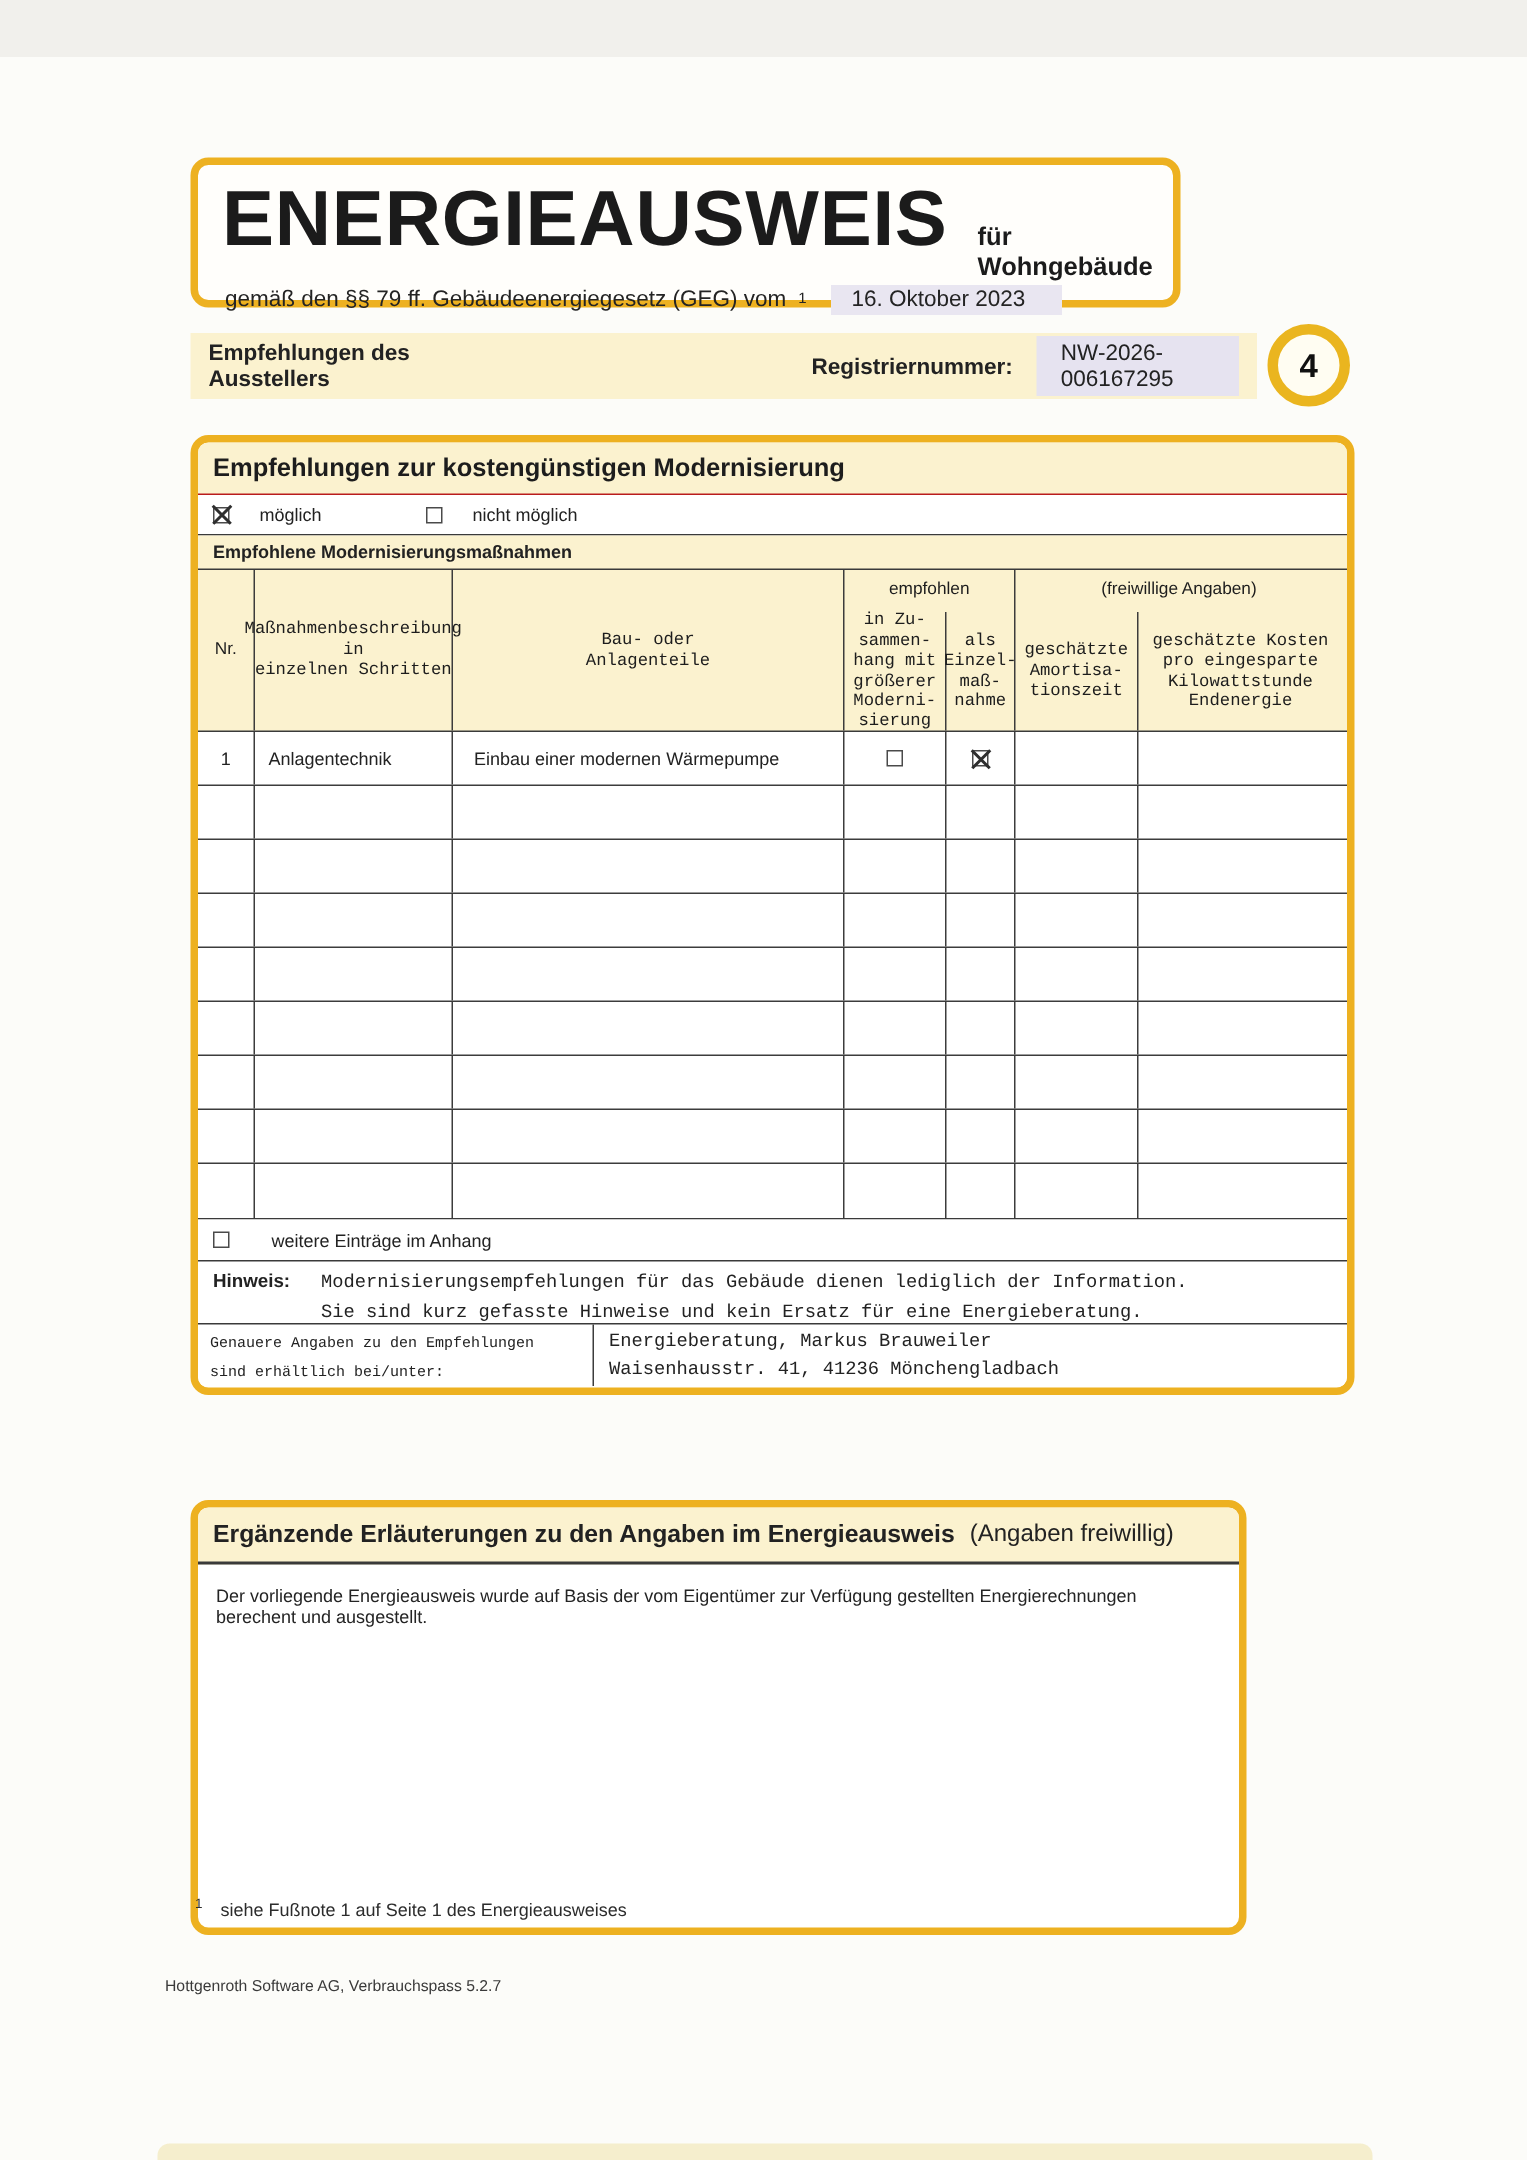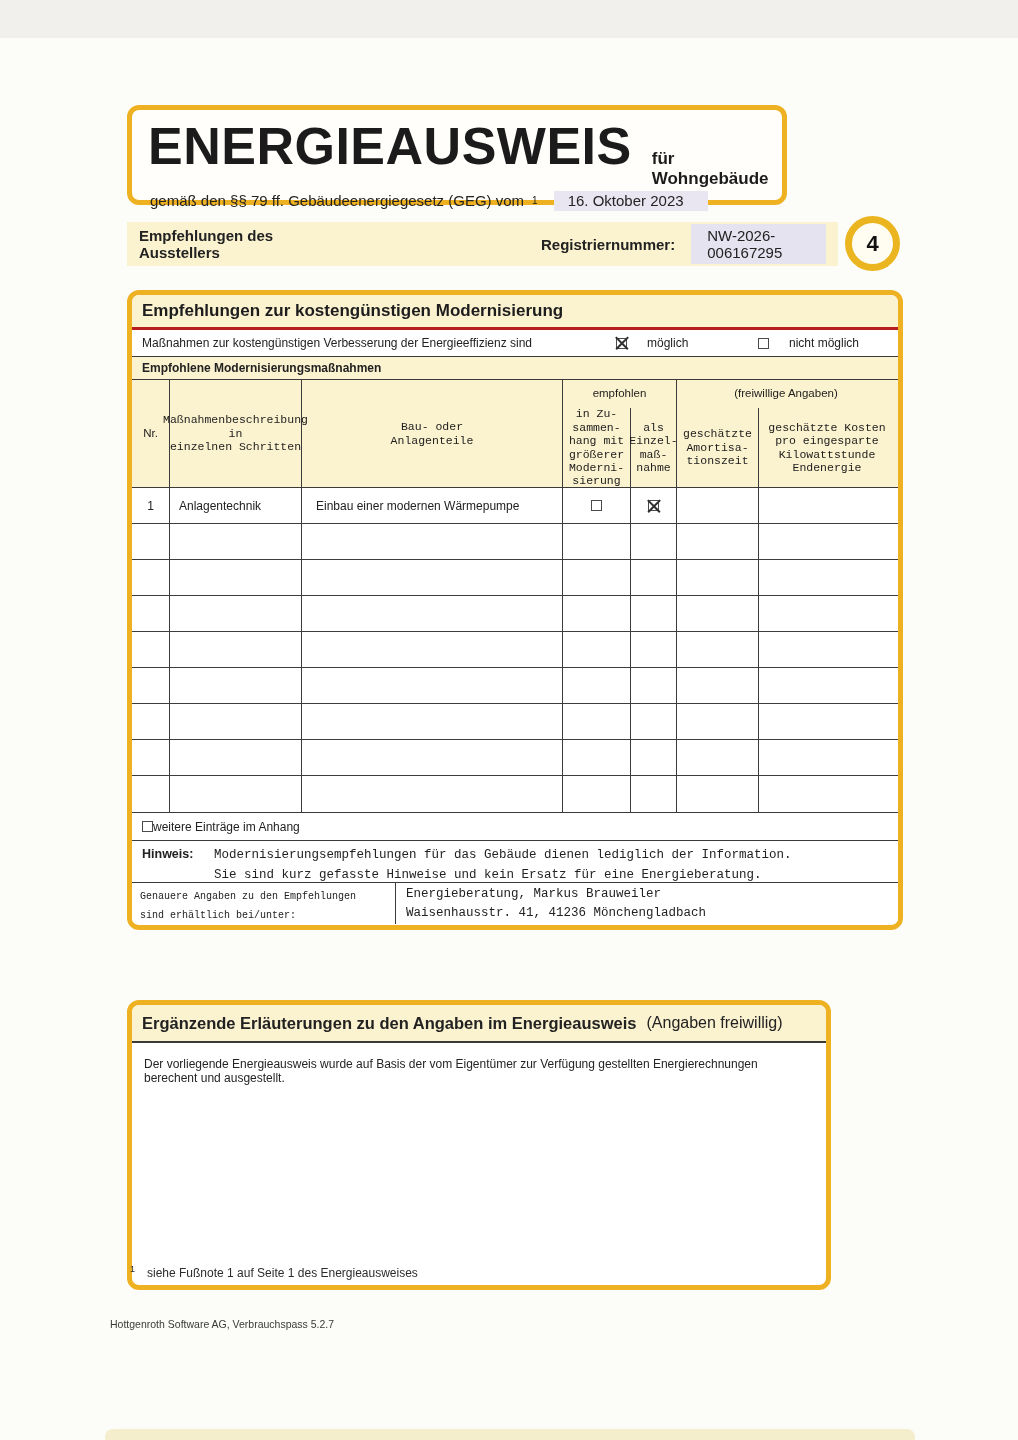--- a/index.html
+++ b/index.html
@@ -39,21 +39,21 @@
     display:flex; align-items:center; justify-content:center;
     font-size:22px; font-weight:700; color:#111;
   }
 
   
   .main-panel {
     position:absolute; left:127px; top:290px; width:776px; height:640px;
     background:#fff; border:5px solid #edb121; border-radius:12px; overflow:hidden;
   }
   .panel-title {
-    height:35px; background:#fbf2cf; border-bottom:3px solid #b91c1c;
+    height:35px; background:#fbf2cf; border-bottom:1px solid #b91c1c;
     display:flex; align-items:center; padding:0 10px;
     font-size:17px; font-weight:700; color:#1d1d1d;
   }
   .measures-row {
     height:27px; background:#fff; border-bottom:1.5px solid #3a3a3a;
     display:flex; align-items:center; padding:0 10px; font-size:12px;
   }
   .measures-text { flex:1; }
   .cb-group { display:flex; align-items:center; gap:20px; }
   .cb-group.g1 { width:142px; }
@@ -87,21 +87,21 @@
   .tcell.pl14 { padding-left:14px; }
 
   
   .cb { display:inline-block; width:11px; height:11px; border:1px solid #4a4a4a; background:#fff; position:relative; flex:none; }
   .cb.crossed::before, .cb.crossed::after {
     content:""; position:absolute; left:50%; top:50%; width:17px; height:1.5px; background:#2e2e2e;
   }
   .cb.crossed::before { transform:translate(-50%,-50%) rotate(45deg); }
   .cb.crossed::after  { transform:translate(-50%,-50%) rotate(-45deg); }
 
-  .more-row { height:27px; display:flex; align-items:center; gap:0; padding:0 10px; font-size:12px; background:#fff; }
+  .more-row { height:27px; display:flex; align-items:center; gap:28px; padding:0 10px; font-size:12px; background:#fff; }
   .hint-row {
     height:42px; border-top:1.5px solid #3a3a3a; display:flex; padding:4px 10px 0 10px; background:#fff;
   }
   .hint-label { width:72px; font-size:12.5px; font-weight:700; padding-top:2px; }
   .hint-lines { font-size:12.5px; line-height:20px; }
   .details-row { height:42px; border-top:1.5px solid #3a3a3a; display:flex; background:#fff; }
   .details-label { width:264px; border-right:1px solid #3c3c3c; font-size:10px; line-height:19px; padding:4px 0 0 8px; }
   .details-value { flex:1; font-size:12.5px; line-height:19px; padding:2px 0 0 10px; }
 
   
@@ -148,21 +148,20 @@
     <span class="meta-left">Empfehlungen des Ausstellers</span>
     <span class="meta-reg-label">Registriernummer:</span>
     <span class="meta-reg-value">NW-2026-006167295</span>
   </div>
   <div class="page-badge">4</div>
 
   <div class="main-panel">
     <div class="panel-title">Empfehlungen zur kostengünstigen Modernisierung</div>
 
     <div class="measures-row">
-      <span class="measures-text">Maßnahmen zur kostengünstigen Verbesserung der Energieeffizienz sind</span>
       <span class="cb-group g1">
         <span class="cb crossed"></span>
         <span>möglich</span>
       </span>
       <span class="cb-group g2">
         <span class="cb"></span>
         <span>nicht möglich</span>
       </span>
     </div>
 

